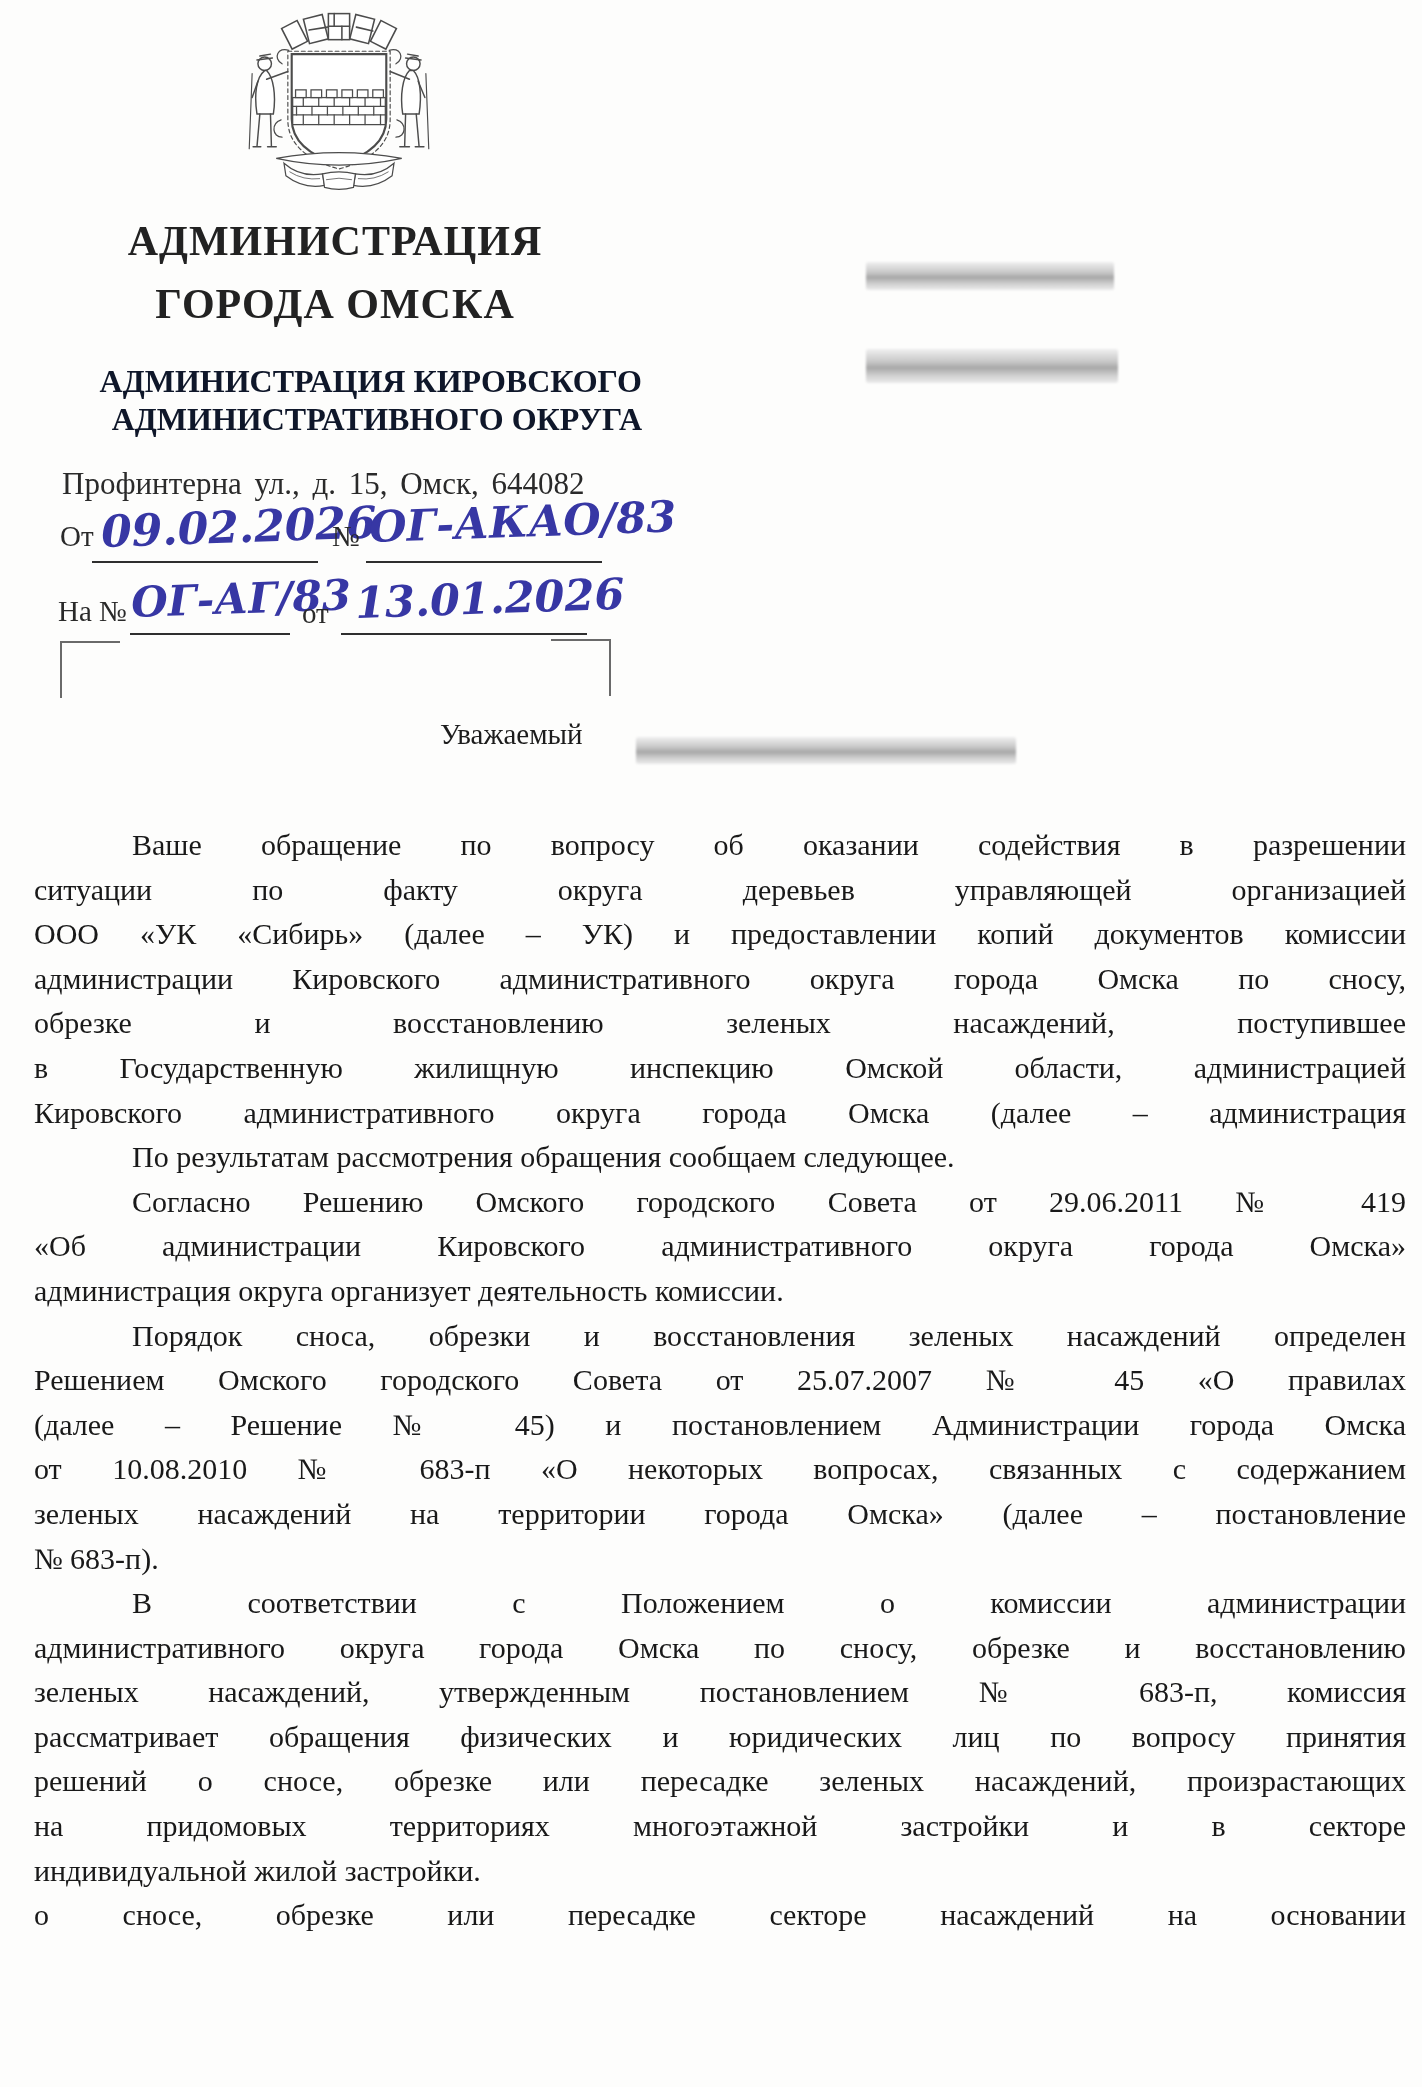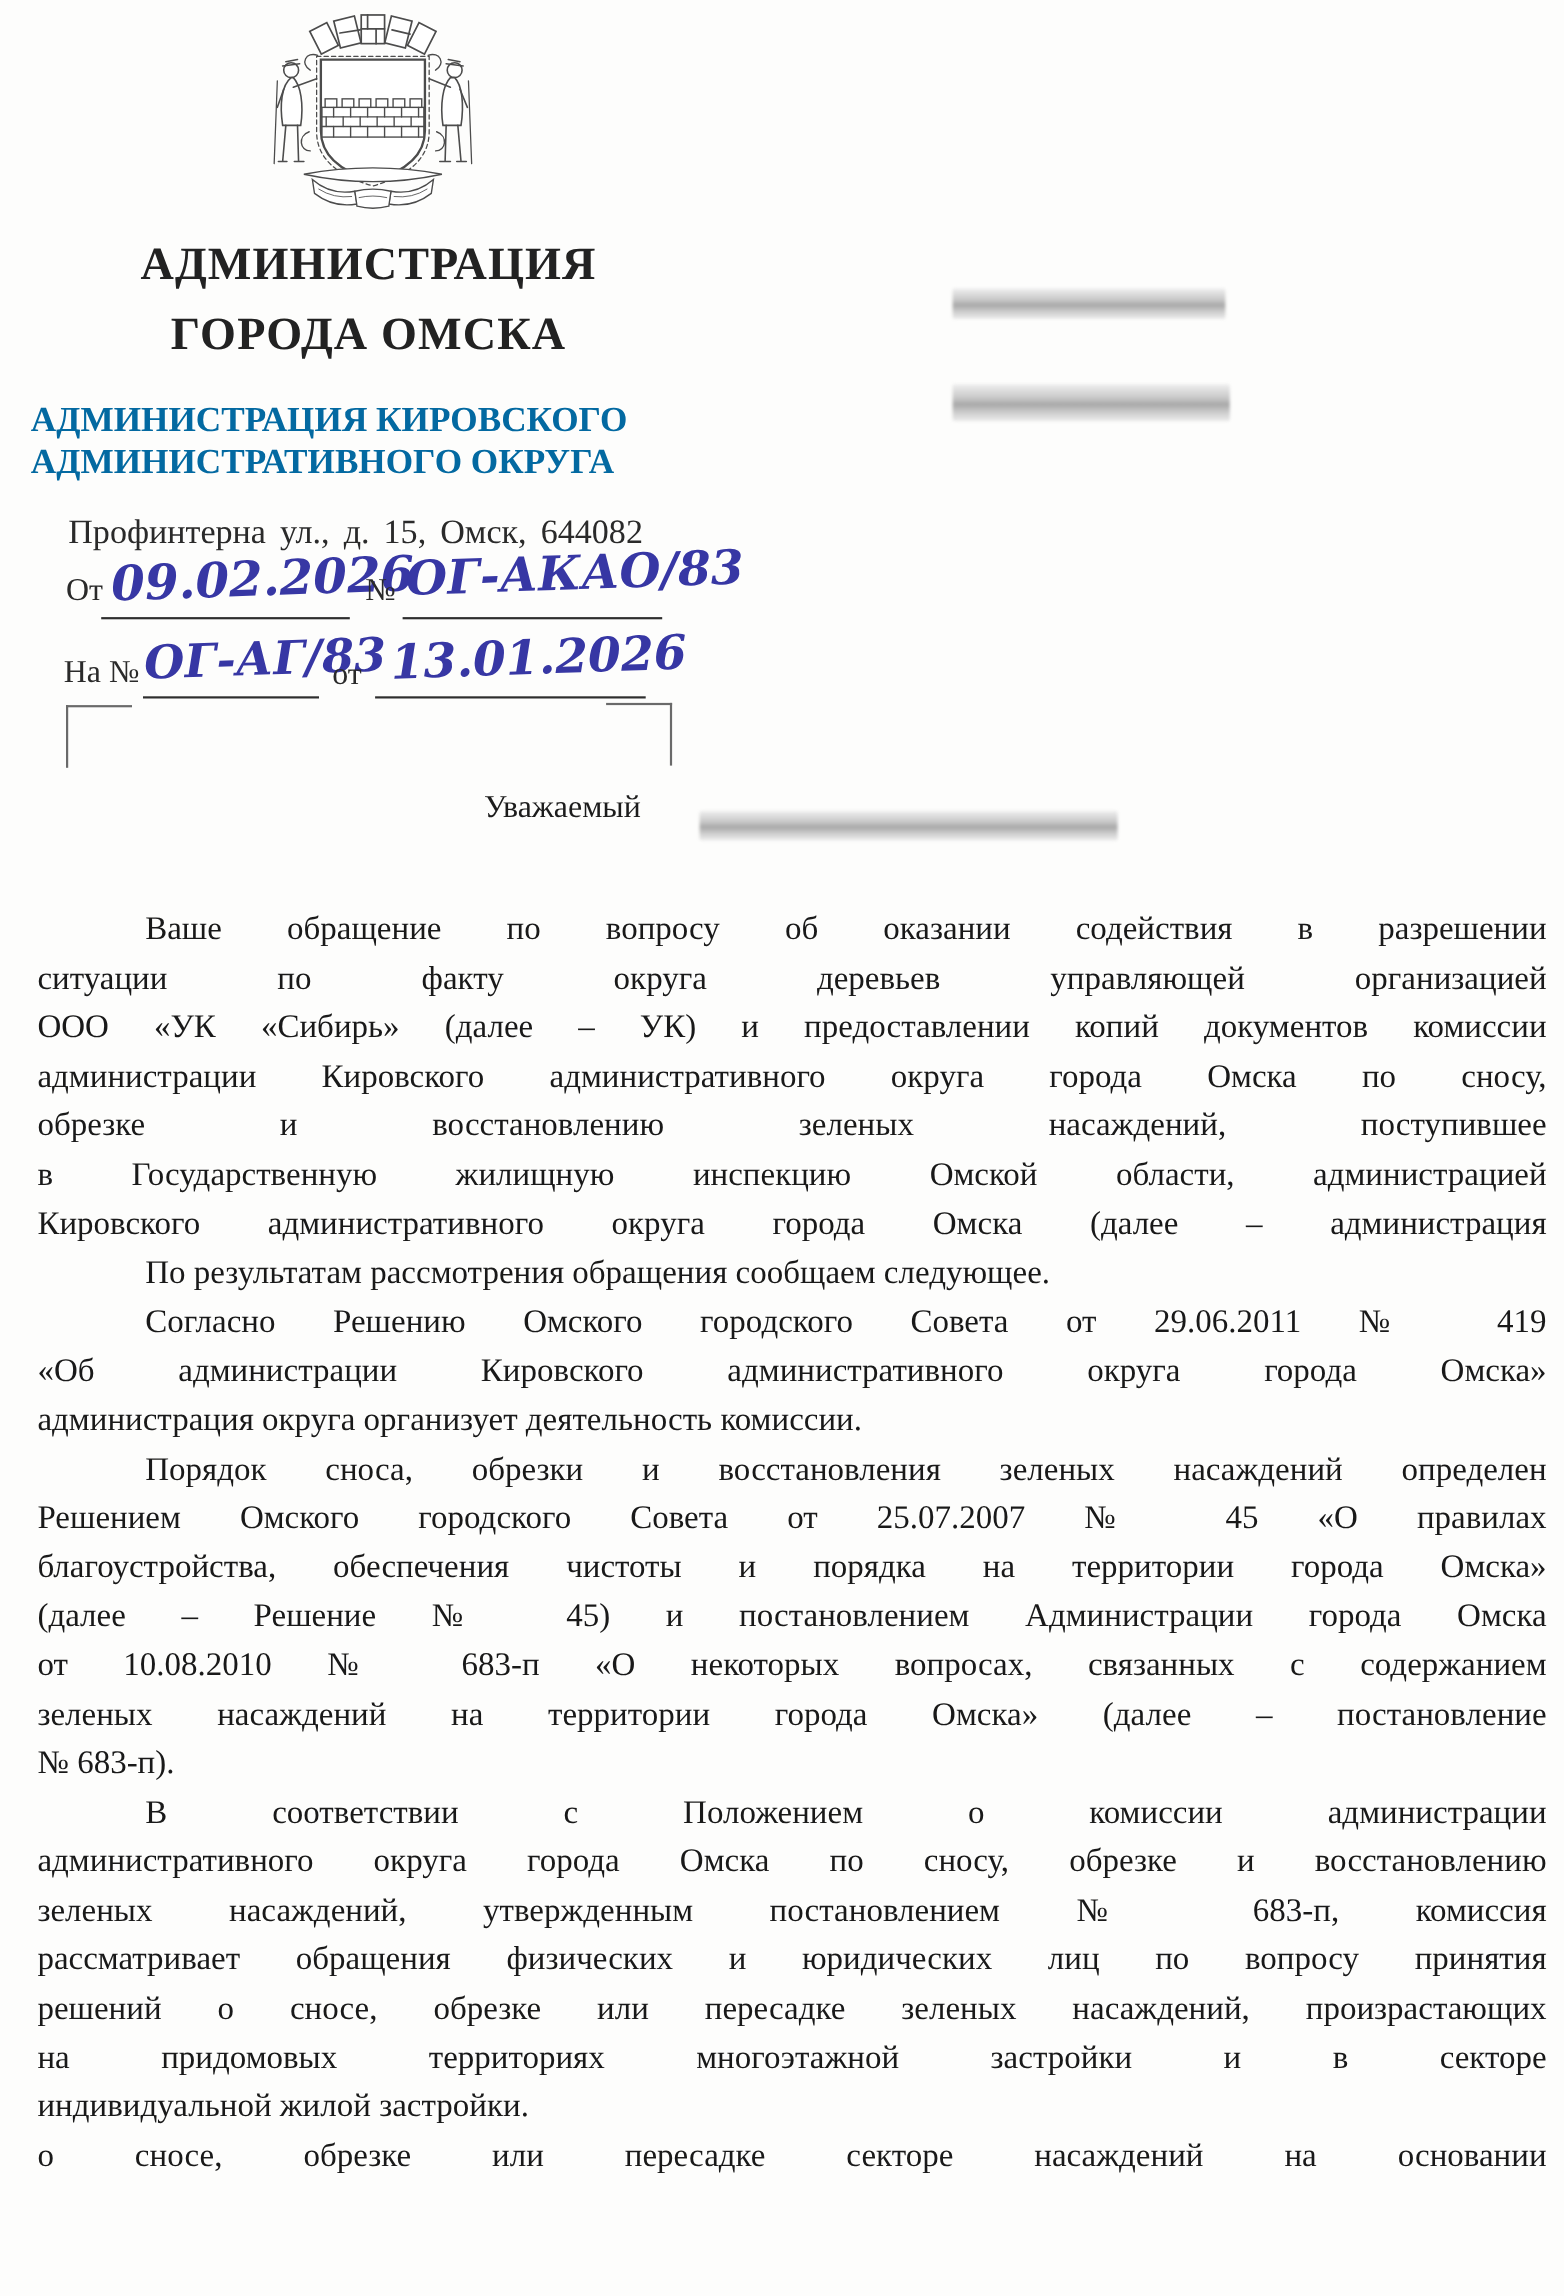--- a/index.html
+++ b/index.html
@@ -14,22 +14,22 @@
   }
   
   .coat{position:absolute;left:228px;top:4px;width:222px;height:192px;}
   .org-title{
     position:absolute;left:28px;top:210px;width:614px;
     text-align:center;font-weight:bold;font-size:42px;line-height:63px;
     letter-spacing:1px;color:#222;
   }
   .org-subtitle{
     position:absolute;left:28px;top:362px;width:614px;
-    text-align:left;font-weight:bold;font-size:32px;line-height:38px;
-    color:#0369a1;
+    text-align:right;font-weight:bold;font-size:32px;line-height:38px;
+    color:#0f172a;
   }
   .address-line{
     position:absolute;left:62px;top:466px;width:560px;
     font-size:31px;color:#2a2a2a;word-spacing:5px;white-space:nowrap;
   }
   .form-label{position:absolute;font-size:29px;color:#2a2a2a;}
   .blank{position:absolute;border-bottom:2.5px solid #2e2e2e;}
   .handwriting{
     position:absolute;
     font-family:"DejaVu Serif", serif;
@@ -195,21 +195,20 @@
         <div class="line para-first para-last">По результатам рассмотрения обращения сообщаем следующее.</div>
       </div>
       <div>
         <div class="line para-first">Согласно Решению Омского городского Совета от 29.06.2011 № 419</div>
         <div class="line">«Об администрации Кировского административного округа города Омска»</div>
         <div class="line para-last">администрация округа организует деятельность комиссии.</div>
       </div>
       <div>
         <div class="line para-first">Порядок сноса, обрезки и восстановления зеленых насаждений определен</div>
         <div class="line">Решением Омского городского Совета от 25.07.2007 № 45 «О правилах</div>
-        <div class="line">благоустройства, обеспечения чистоты и порядка на территории города Омска»</div>
         <div class="line">(далее – Решение № 45) и постановлением Администрации города Омска</div>
         <div class="line">от 10.08.2010 № 683-п «О некоторых вопросах, связанных с содержанием</div>
         <div class="line">зеленых насаждений на территории города Омска» (далее – постановление</div>
         <div class="line para-last">№ 683-п).</div>
       </div>
       <div>
         <div class="line para-first">В соответствии с Положением о комиссии администрации</div>
         <div class="line">административного округа города Омска по сносу, обрезке и восстановлению</div>
         <div class="line">зеленых насаждений, утвержденным постановлением № 683-п, комиссия</div>
         <div class="line">рассматривает обращения физических и юридических лиц по вопросу принятия</div>

